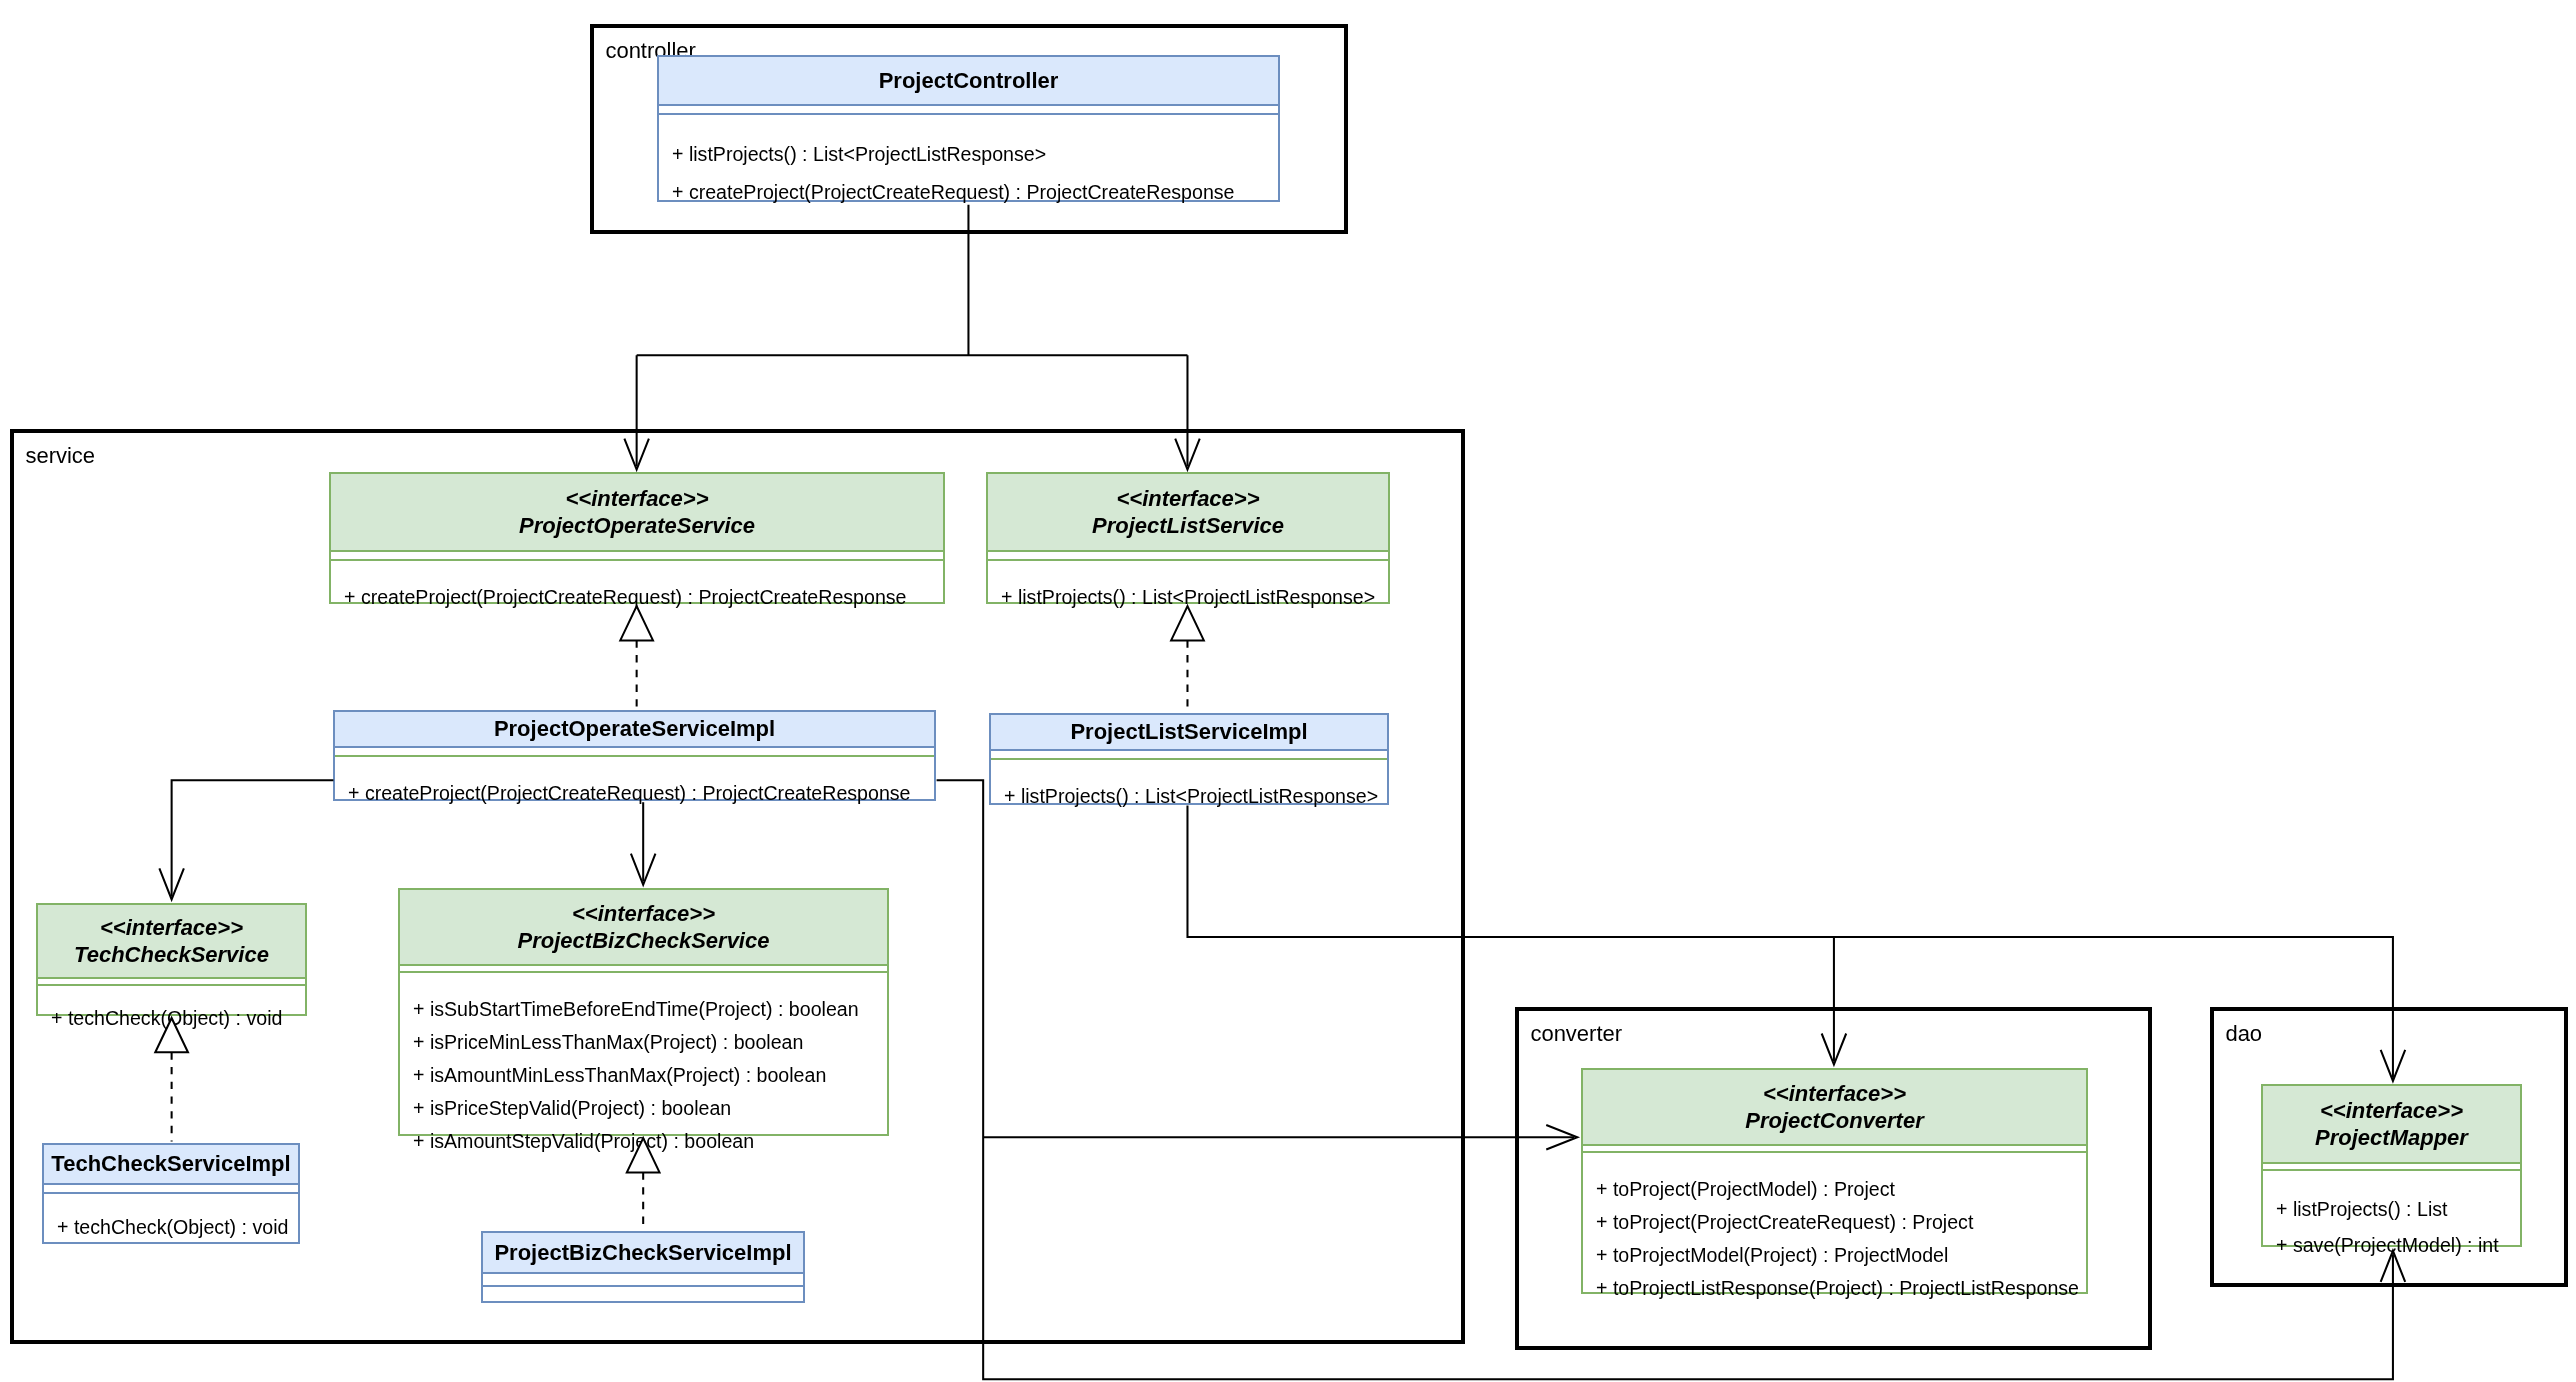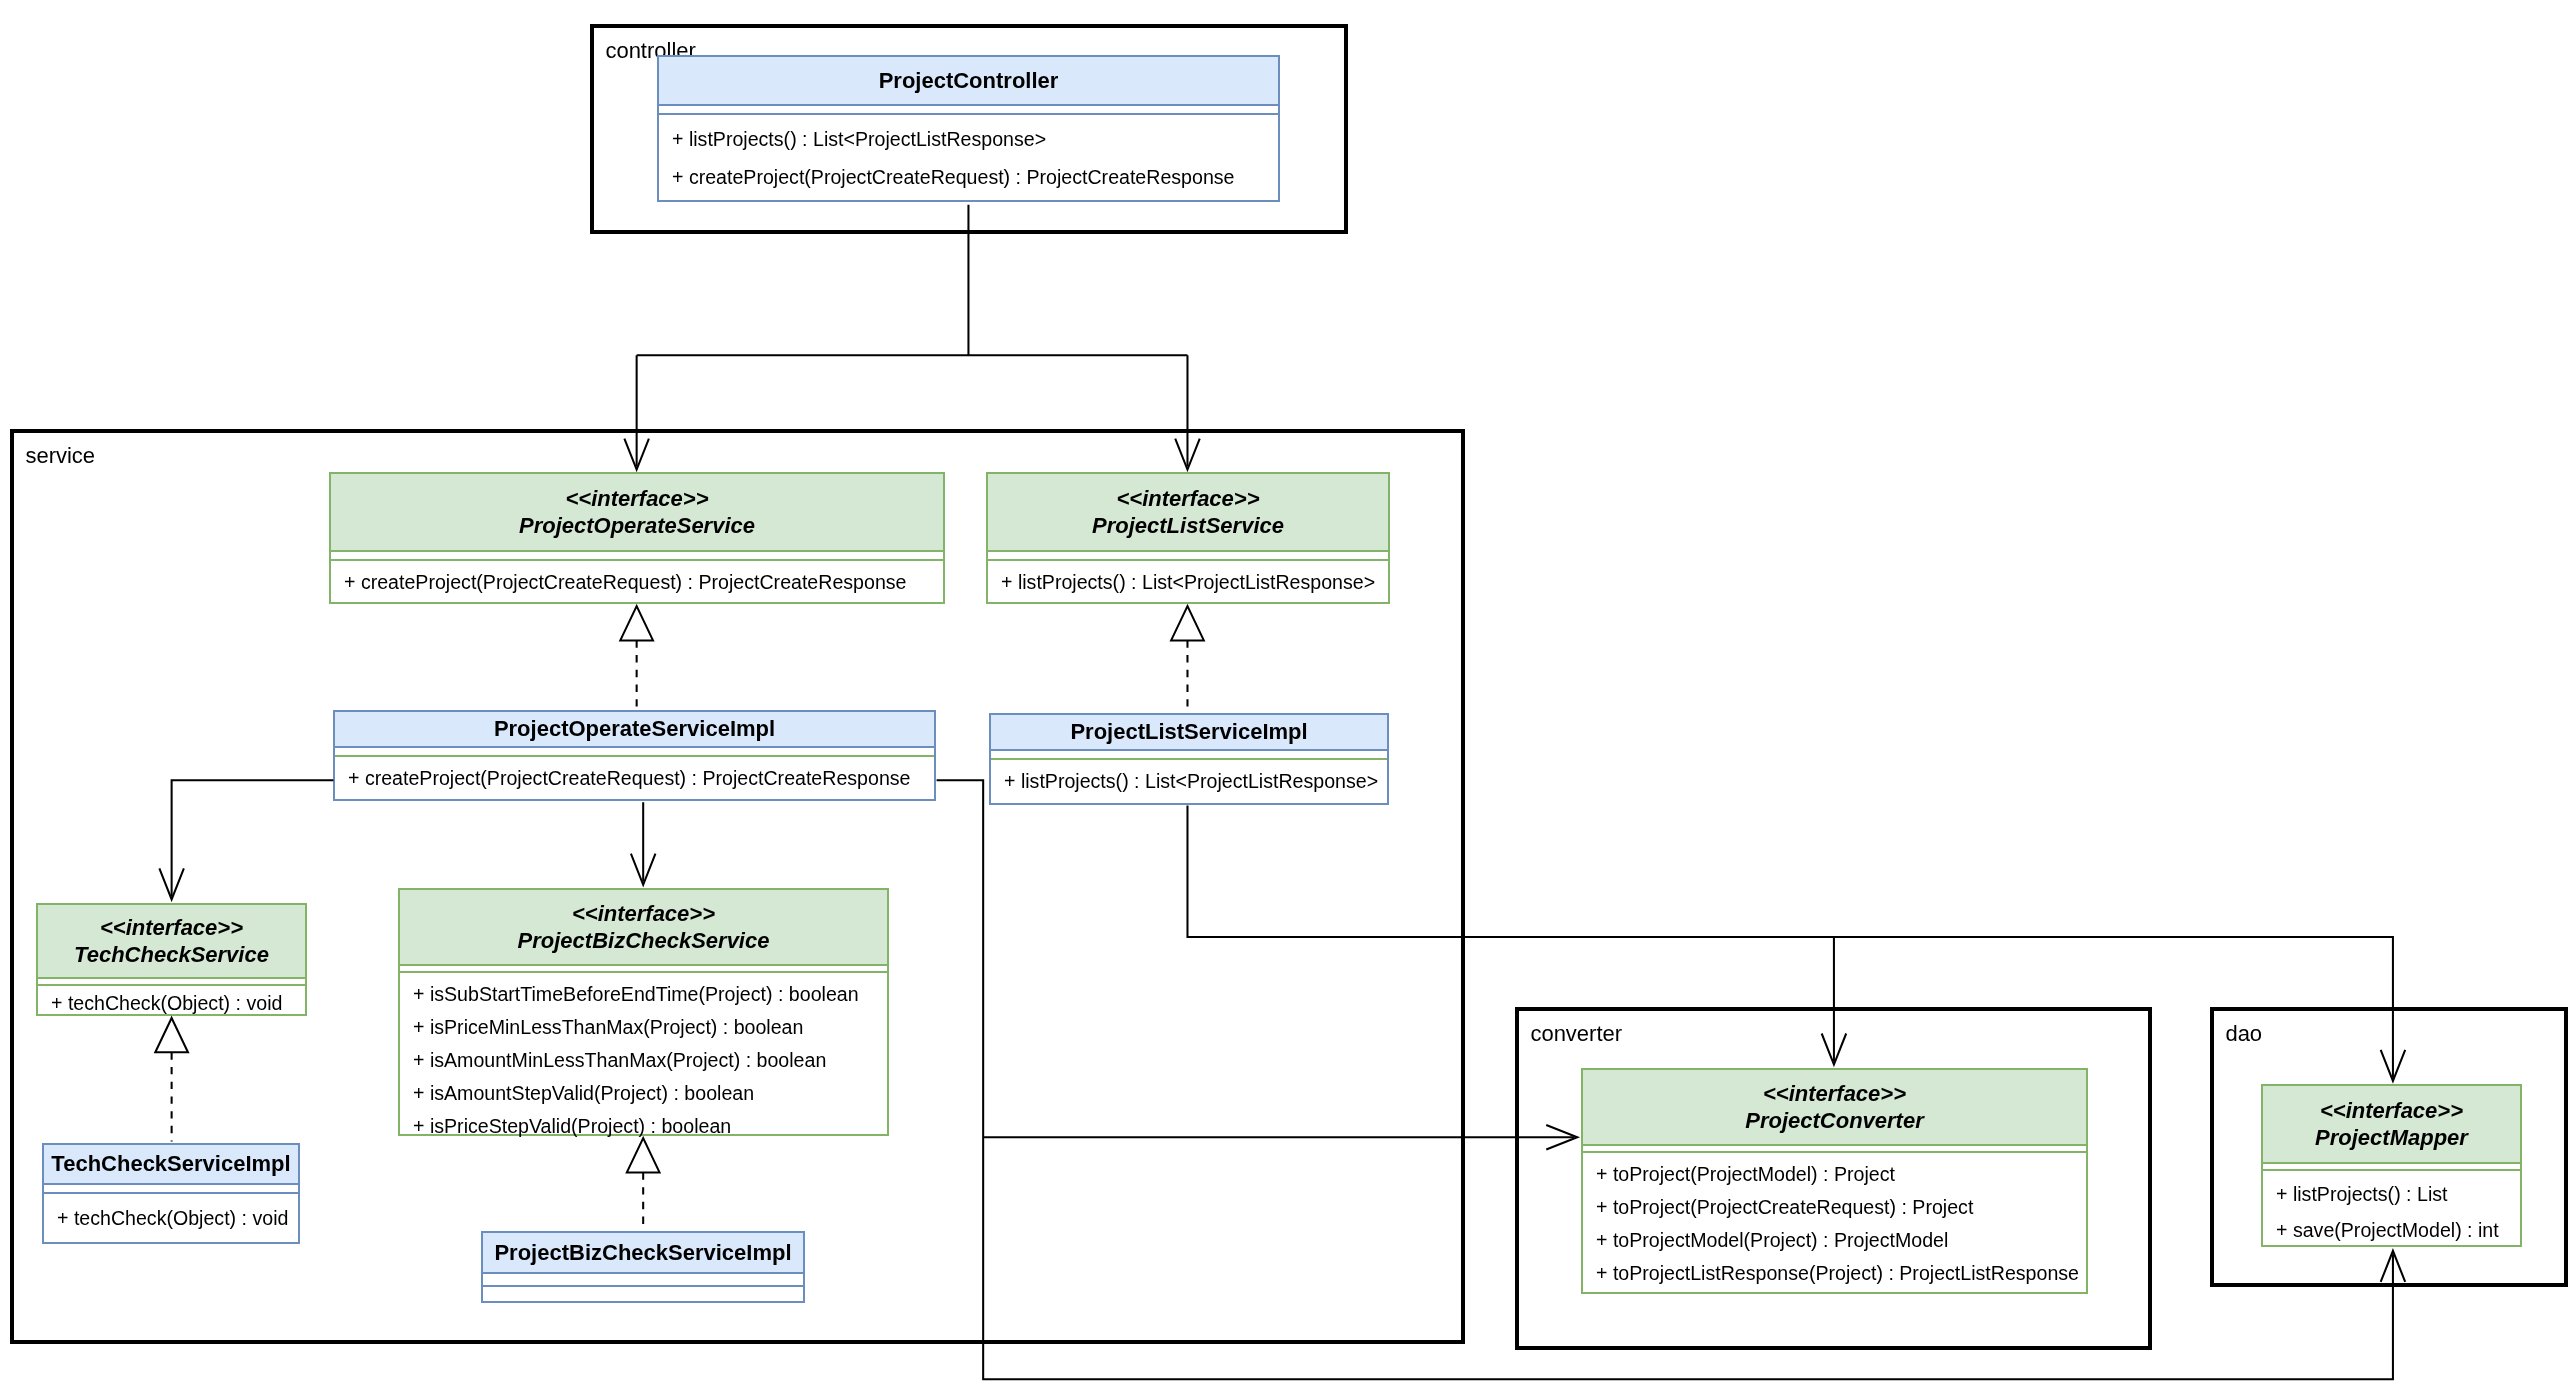--- a/index.html
+++ b/index.html
@@ -15,21 +15,21 @@
 
   .cls-title{flex:0 0 auto;display:flex;flex-direction:column;align-items:center;justify-content:center;font-weight:bold;font-size:22px;box-sizing:border-box;line-height:1.25;}
   .blue>.cls-title{background:#dae8fc;border-bottom:2.5px solid #6c8ebf;align-items:center;}
   .green>.cls-title{background:#d5e8d4;border-bottom:2.5px solid #82b366;font-style:italic;}
 
   .sep{flex:0 0 auto;height:9px;box-sizing:border-box;}
   .blue>.sep{border-bottom:2.5px solid #6c8ebf;}
   .green>.sep{border-bottom:2.5px solid #82b366;}
   .blue.green-line>.sep{border-bottom:2.5px solid #82b366;}
 
-  .methods{flex:1 1 auto;display:flex;flex-direction:column;justify-content:center;padding:5px 13px;box-sizing:border-box;}
+  .methods{flex:1 1 auto;display:flex;flex-direction:column;justify-content:center;padding:20px 13px;box-sizing:border-box;}
   .method{line-height:33px;white-space:nowrap;}
   .filler{flex:1 1 auto;}
 
   svg.edges{position:absolute;left:0;top:0;pointer-events:none;}
   svg.edges path,svg.edges polyline{stroke:#000;stroke-width:2.5;fill:none;}
   svg.edges polygon{stroke:#000;stroke-width:2.5;fill:#ffffff;}
   svg.edges .dash{stroke-dasharray:9 9;}
 </style>
 </head>
 <body>
@@ -129,22 +129,22 @@
   <div class="cls green" style="left:398px;top:868px;width:491px;height:248px;">
     <div class="cls-title" style="height:76px;">
       <div>&lt;&lt;interface&gt;&gt;</div>
       <div>ProjectBizCheckService</div>
     </div>
     <div class="sep" style="height:6.5px;"></div>
     <div class="methods">
       <div class="method">+ isSubStartTimeBeforeEndTime(Project) : boolean</div>
       <div class="method">+ isPriceMinLessThanMax(Project) : boolean</div>
       <div class="method">+ isAmountMinLessThanMax(Project) : boolean</div>
+      <div class="method">+ isPriceStepValid(Project) : boolean</div>
       <div class="method">+ isAmountStepValid(Project) : boolean</div>
-      <div class="method">+ isPriceStepValid(Project) : boolean</div>
     </div>
   </div>
 
   <div class="cls blue" style="left:481px;top:1211px;width:324px;height:72px;">
     <div class="cls-title" style="height:41px;">
       <div>ProjectBizCheckServiceImpl</div>
     </div>
     <div class="sep" style="height:13px;"></div>
     <div class="filler"></div>
   </div>

